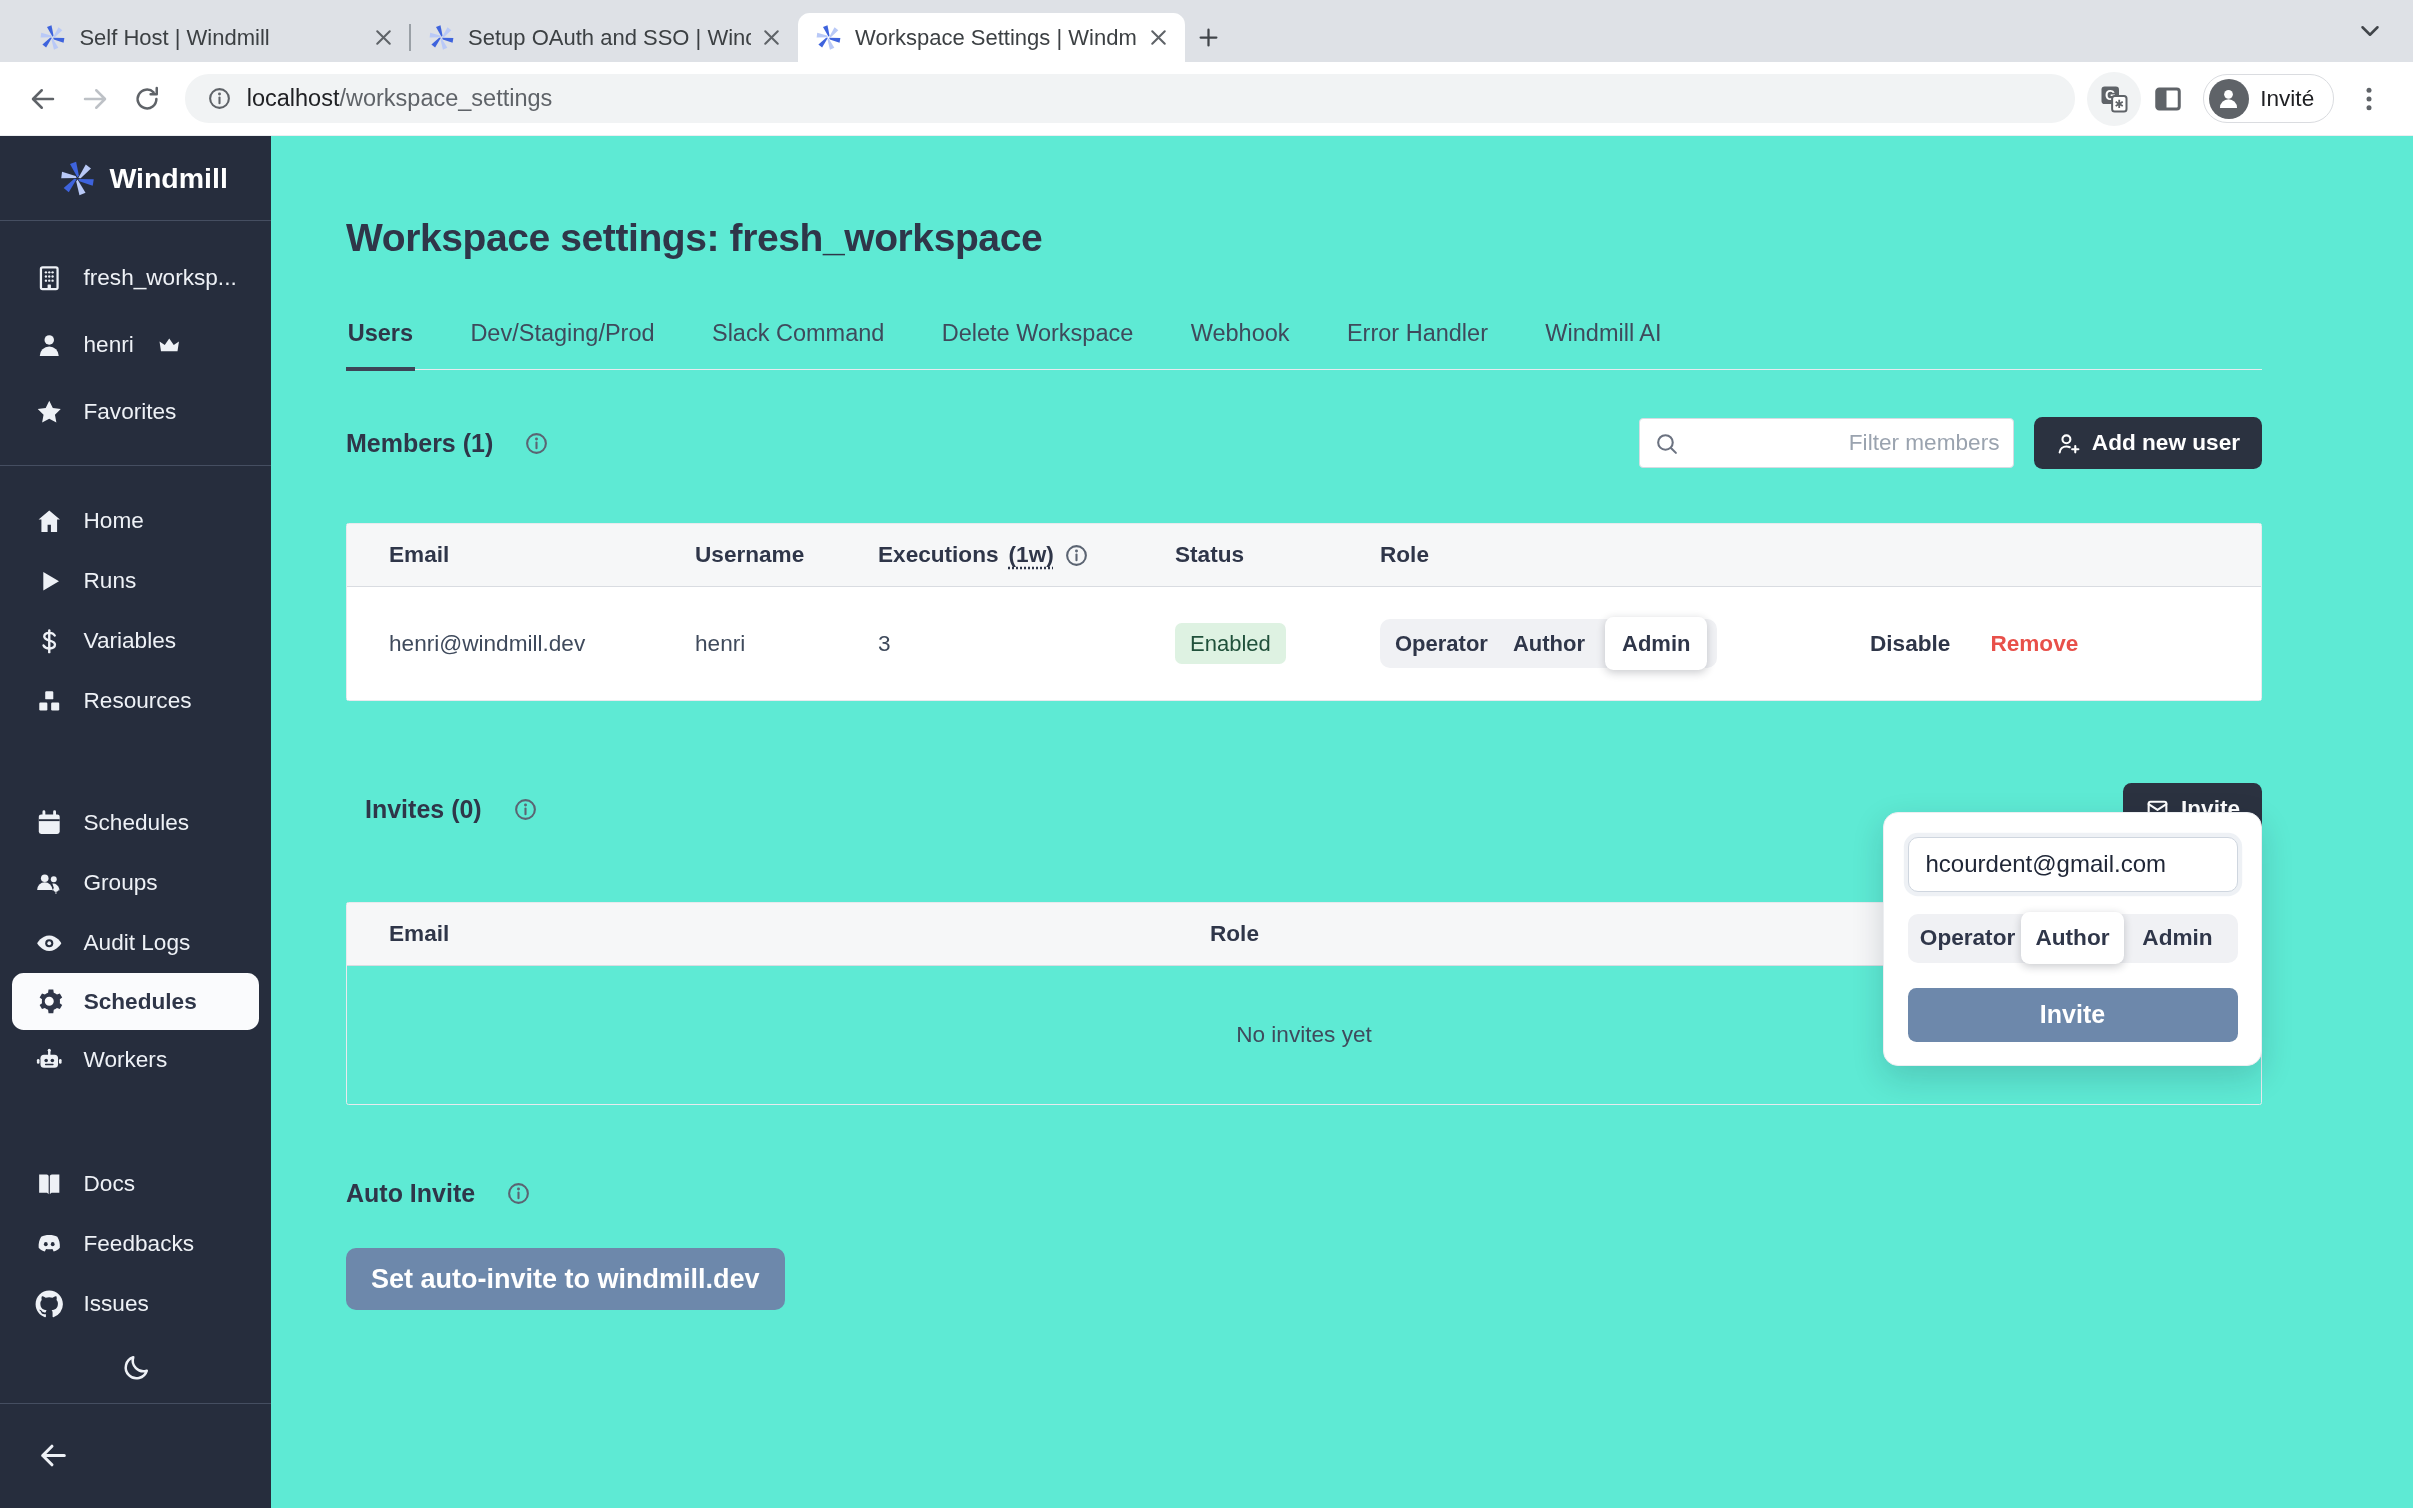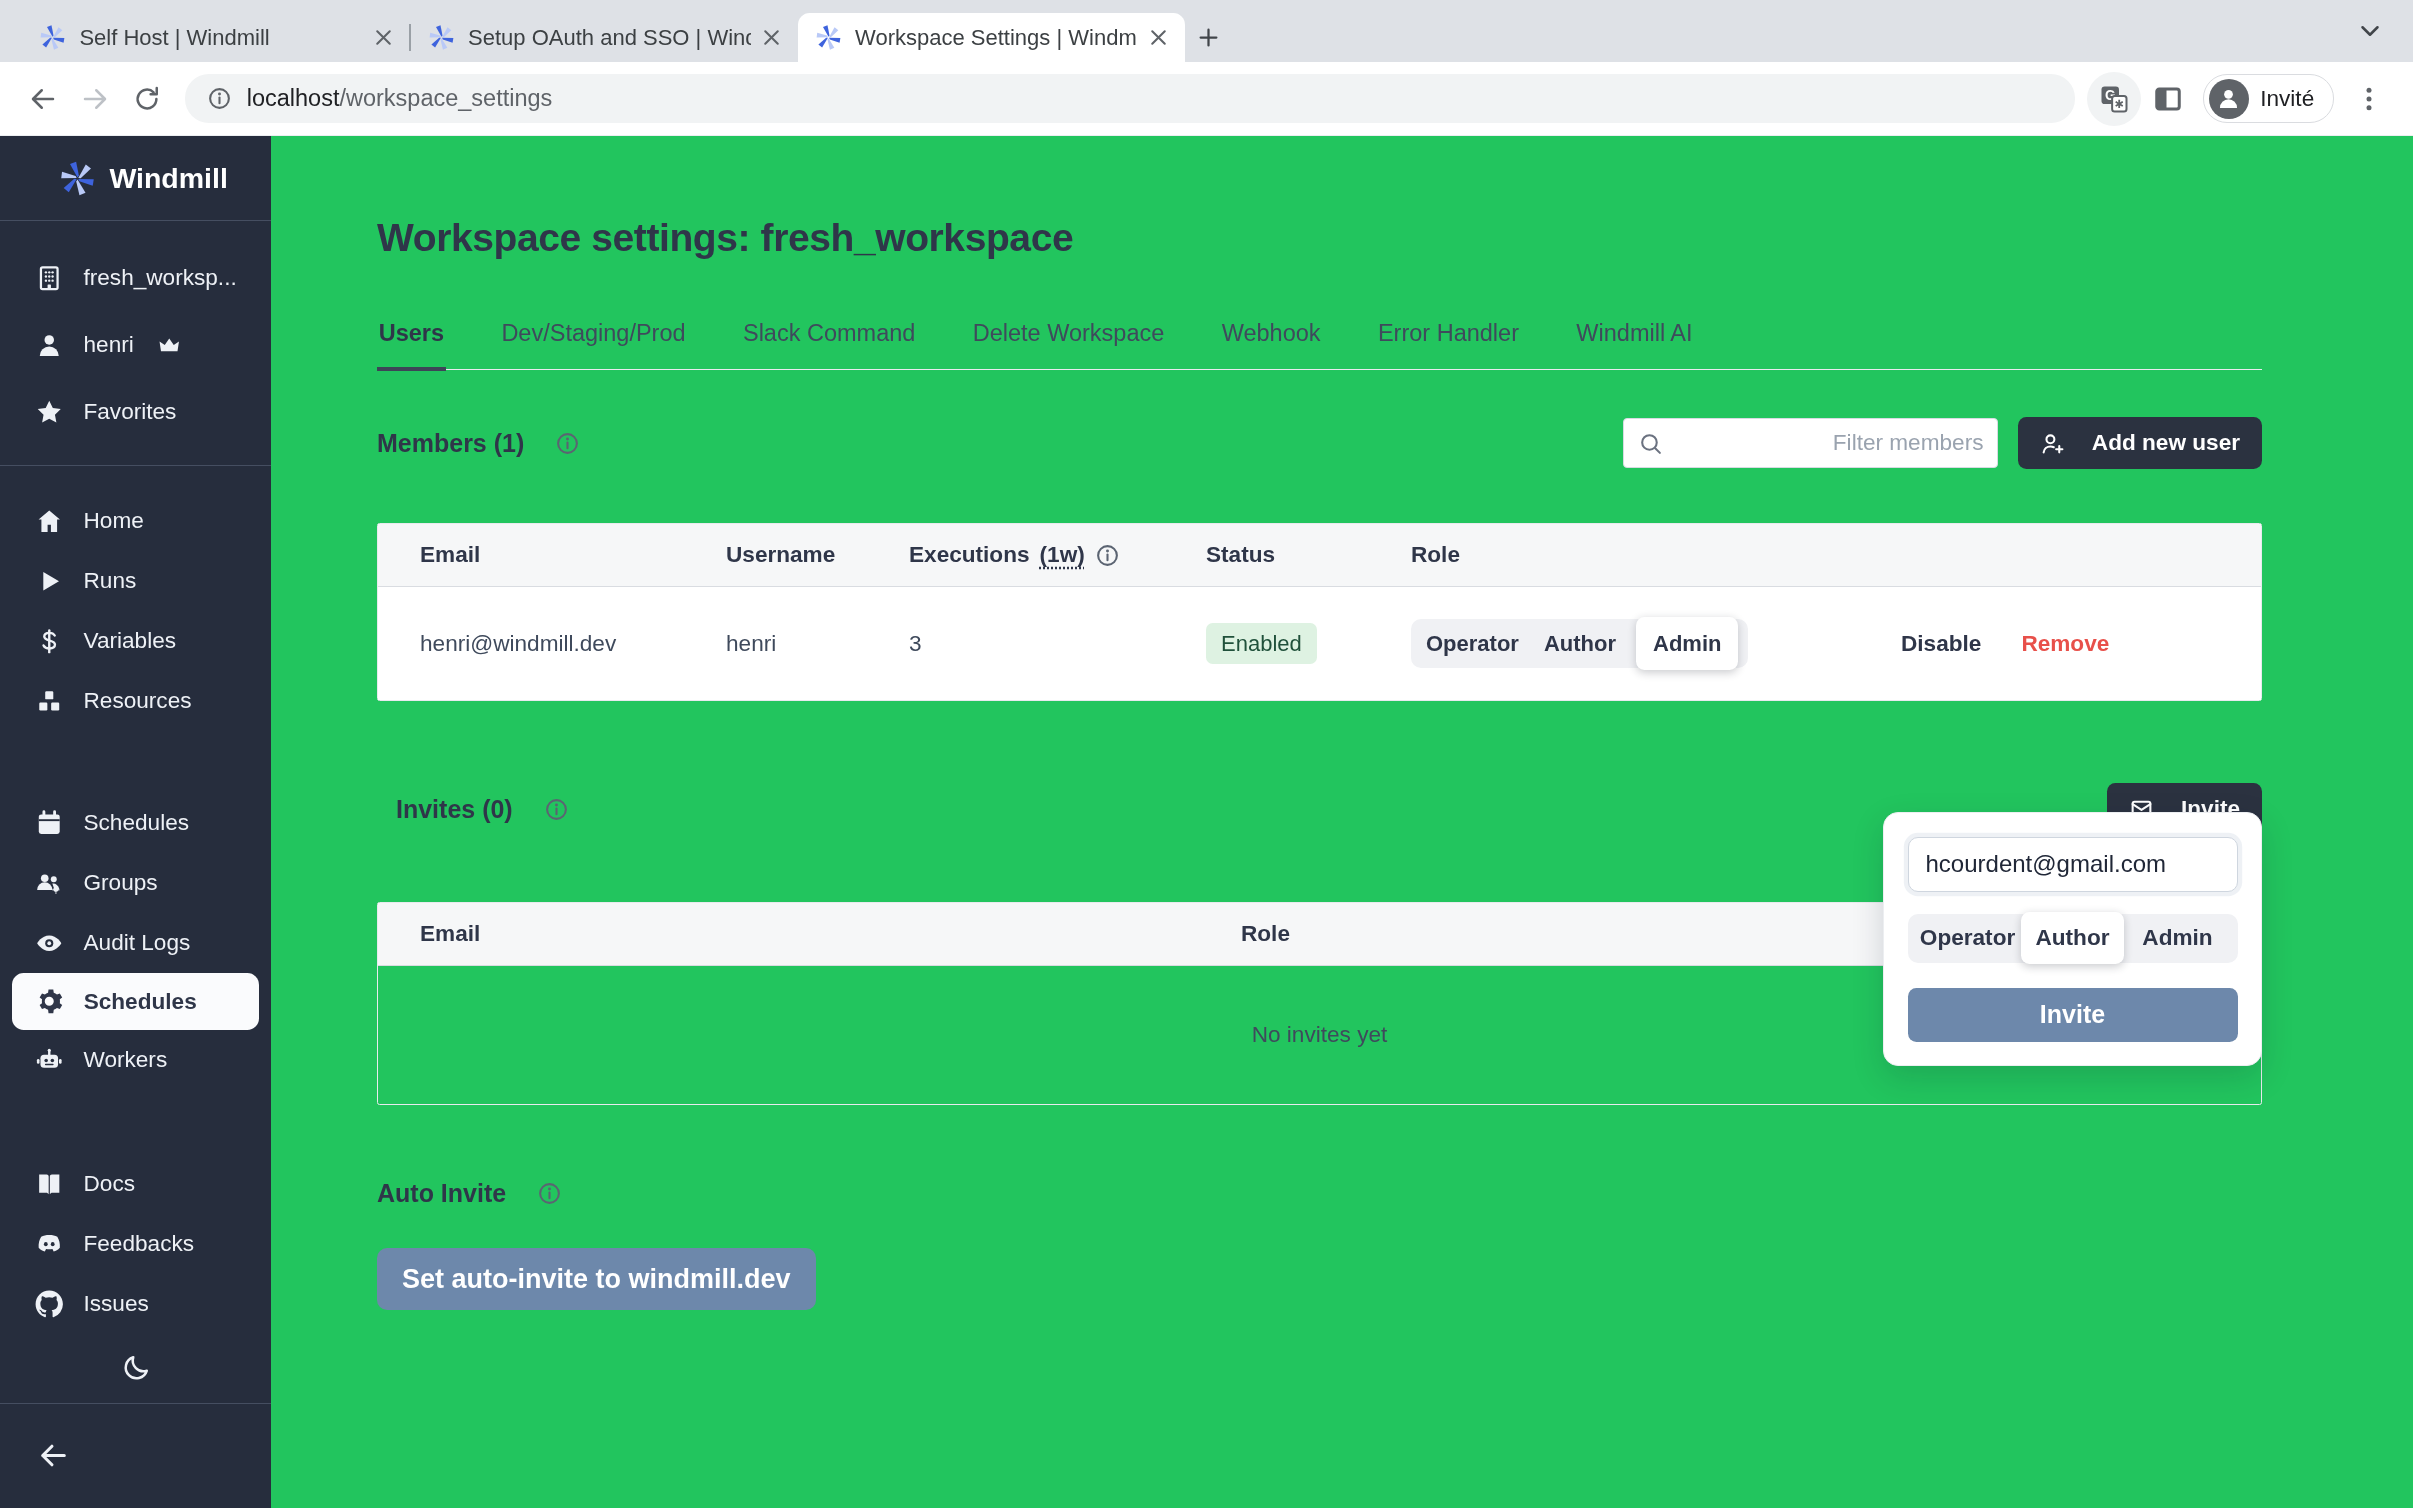--- a/index.html
+++ b/index.html
@@ -50,37 +50,37 @@
   .side-item .ic { width:28.5px; height:28.5px; flex:0 0 28.5px; display:flex; align-items:center; justify-content:center; }
   .side-item.active { background:#fafbfd; color:#2f3649; font-weight:600; border-radius:11.7px; margin:0 11.7px; padding-left:23.5px; height:57px; }
   .side-item .suffix { width:20px; height:17px; margin-left:1.7px; }
   .moon-row { display:flex; justify-content:center; margin-top:11.7px; }
   .moon-btn { width:44px; height:44px; display:flex; align-items:center; justify-content:center; color:#eef1f6; }
   .moon-btn .ic { width:30px; height:30px; }
   .side-bottom { flex:1; display:flex; align-items:center; padding-left:35px; }
   .collapse-btn { width:37px; height:37px; color:#eef1f6; }
 
   
-  .main { flex:1; background:#22c55e; position:relative; padding:80px 151px 0 106px; }
+  .main { flex:1; background:#5eead4; position:relative; padding:80px 151px 0 75px; }
   .page-title { font-size:39px; font-weight:700; color:#2f3649; letter-spacing:-0.4px; height:42px; }
 
   .mtabs { display:flex; gap:54px; margin-top:50px; border-bottom:1.7px solid #e9ebef; }
   .mtab { font-size:23.5px; color:#3f4a5c; font-weight:500; padding:11.7px 1.7px 20px; border-bottom:4.2px solid transparent; margin-bottom:-1.7px; cursor:default; }
   .mtab.active { color:#2f3649; font-weight:600; border-bottom-color:#3d4557; }
 
   .section-bar { display:flex; align-items:center; justify-content:space-between; margin-top:47px; }
   .sec-head { display:flex; align-items:center; gap:31px; }
   .sec-title { font-size:25px; font-weight:700; color:#2f3649; }
   .info-ic { width:25px; height:25px; color:#5b6472; }
   .bar-right { display:flex; align-items:center; gap:20px; }
   .filter-wrap { position:relative; }
   .filter-wrap .ic { position:absolute; left:15px; top:12.6px; width:25px; height:25px; color:#6b7280; }
   .filter-input { width:375px; height:50px; border:1.7px solid #d7dbe2; border-radius:4px; padding:0 13.4px 0 52px; font-size:22.6px; color:#2f3649; outline:none; font-family:inherit; background:#fff;text-align:right; }
   .filter-input::placeholder { color:#9aa3af; }
-  .btn-dark { display:flex; align-items:center; gap:27px; height:52px; background:#2b3240; color:#fff; border:none; border-radius:8.4px; padding:0 22px; font-size:22.6px; font-weight:600; font-family:inherit; }
+  .btn-dark { display:flex; align-items:center; gap:11px; height:52px; background:#2b3240; color:#fff; border:none; border-radius:8.4px; padding:0 22px; font-size:22.6px; font-weight:600; font-family:inherit; }
   .btn-dark .ic { width:25px; height:25px; }
 
   .tbl { border:0.8px solid #e8eaee; border-radius:2.5px; margin-top:54px; }
   .thead { background:#f6f7f8; border-bottom:0.8px solid #d9dce1; }
   .mgrid { display:grid; grid-template-columns:348px 183px 297px 205px 490px 1fr; align-items:center; }
   .igrid { display:grid; grid-template-columns:863px 1fr; align-items:center; }
   .thead .cell { font-size:22.6px; font-weight:700; color:#2f3649; }
   .thead { height:63px; display:flex; }
   .thead > div { width:100%; }
   .cell { padding-left:0; }

